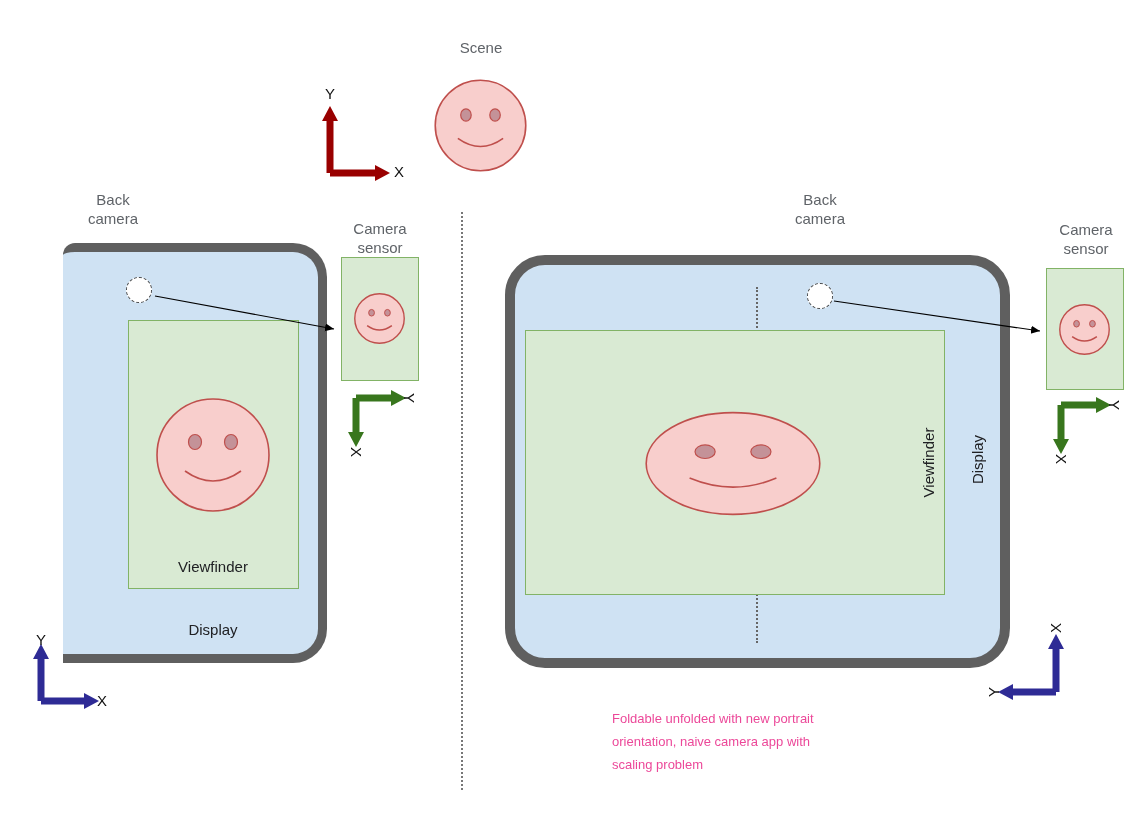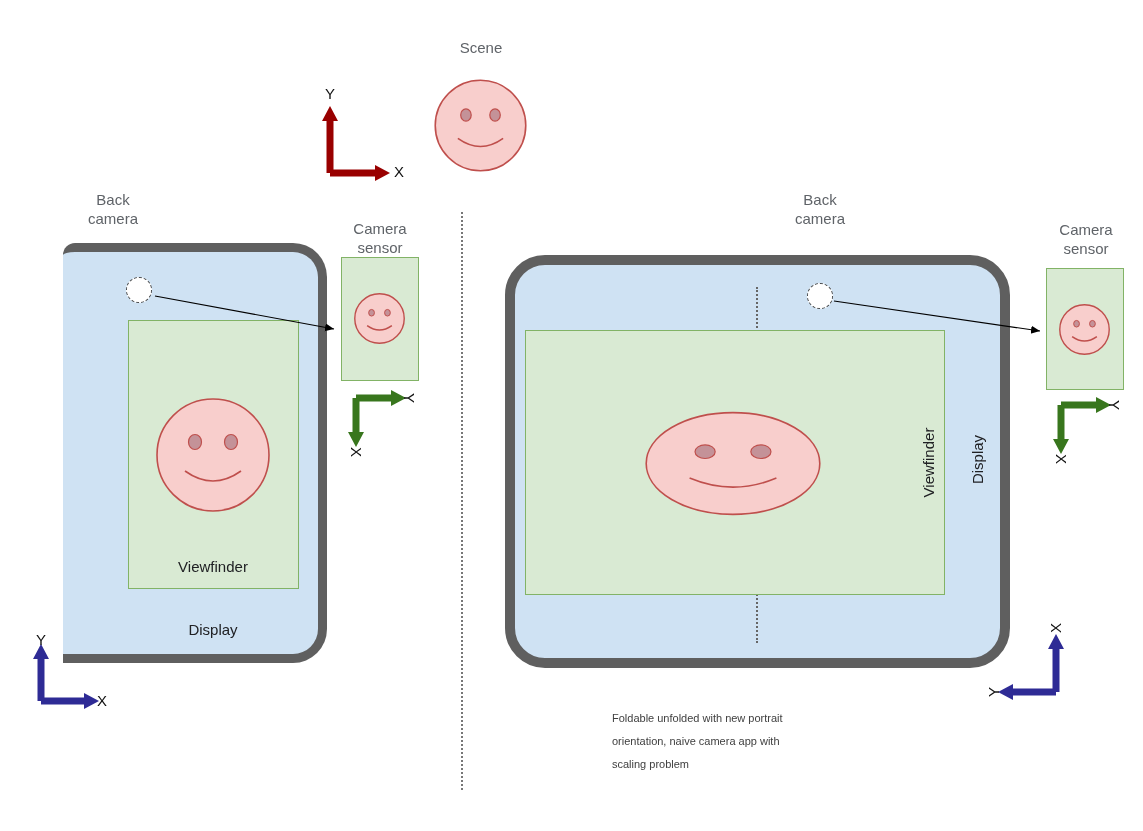--- a/index.html
+++ b/index.html
@@ -4,21 +4,21 @@
 <title>Foldable camera orientation diagram</title>
 <style>
   html,body { margin:0; padding:0; background:#ffffff; }
   .canvas {
     position:relative; width:1143px; height:831px; background:#ffffff;
     font-family:"Liberation Sans", sans-serif; color:#202124; overflow:hidden;
   }
   .abs { position:absolute; }
   .gray-label { color:#5f6368; font-size:15px; line-height:19px; text-align:center; white-space:pre-line; }
   .dark-label { color:#202124; font-size:15px; line-height:19px; text-align:center; }
-  .caption { color:#404040; font-size:11px; line-height:23px; white-space:pre-line; }
+  .caption { color:#ec4899; font-size:13px; line-height:23px; white-space:pre-line; }
   .axis-letter { position:absolute; width:20px; height:20px; font-size:15px; line-height:20px; color:#111111; text-align:center; }
   .rot90  { transform:rotate(90deg); }
   .rotm90 { transform:rotate(-90deg); }
 
   .device-left {
     left:63px; top:243px; width:264px; height:420px; box-sizing:border-box;
     background:#cfe2f3; border:9px solid #5f5f5f; border-left:none;
     border-radius:12px 34px 34px 0;
   }
   .device-right {

